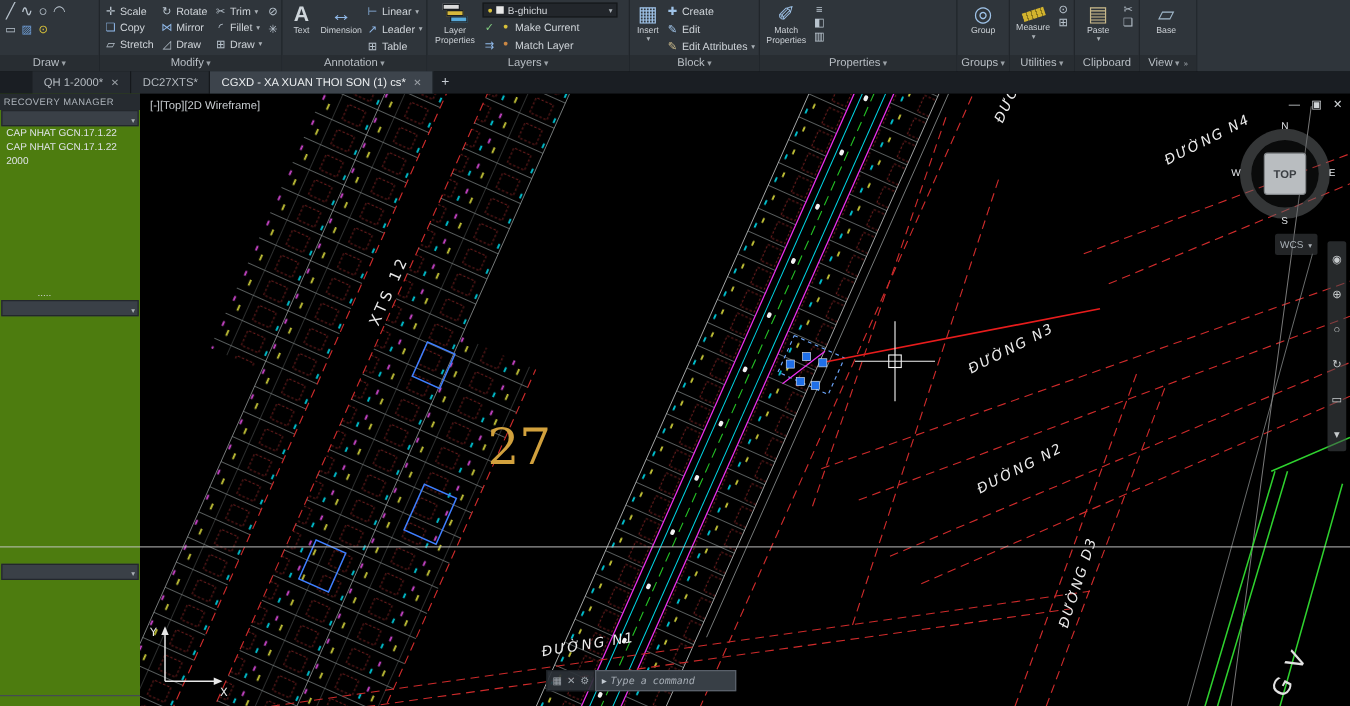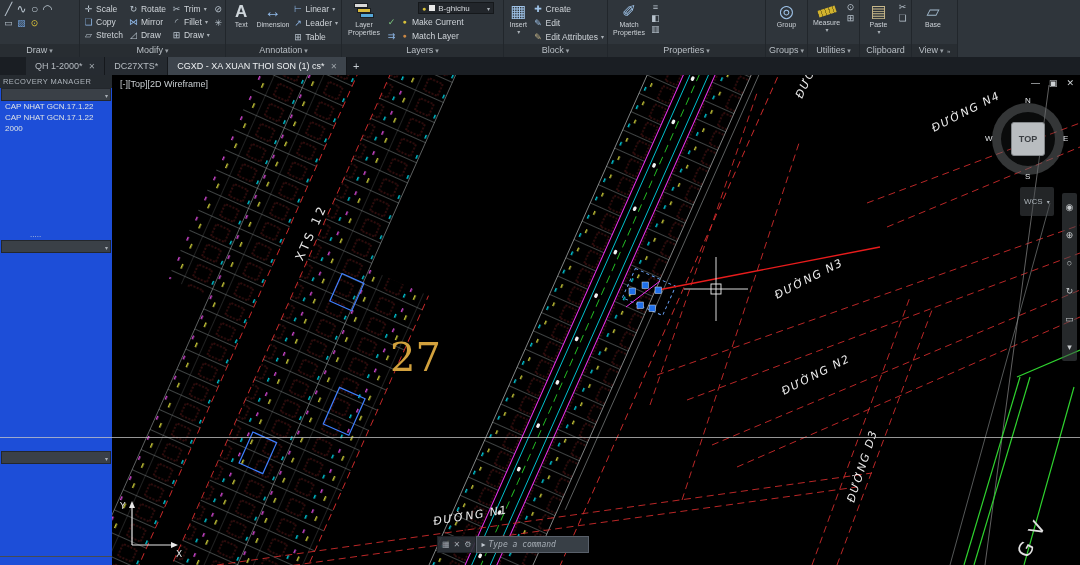--- a/index.html
+++ b/index.html
@@ -20,21 +20,21 @@
             font-size:7px; color:#ccd1d6; text-align:center; line-height:1.1; background:none; border:none; }
   .bigbtn .bic { font-size:17px; line-height:19px; height:19px; color:#cfd6db; }
   .minicol { display:flex; flex-direction:column; gap:1px; justify-content:flex-start; }
   .minirow { display:flex; align-items:center; gap:2px; height:13px; font-size:8.5px;
              color:#cfd4d9; white-space:nowrap; background:none; border:none; }
   .mic { font-size:9px; width:11px; text-align:center; color:#b9c4ce; }
   .dd  { font-size:6px; color:#aab0b6; margin-left:1px; }
   .mod-grid { display:grid; grid-template-columns:auto auto auto; grid-auto-rows:13px;
               column-gap:5px; align-items:center; }
   .combo { display:flex; align-items:center; gap:3px; background:#22262b; border:1px solid #15181b;
-           height:12px; font-size:8px; color:#d6dade; padding:0 3px;margin-left:32px; }
+           height:12px; font-size:8px; color:#d6dade; padding:0 3px; }
   .combo .dd { margin-left:auto; }
   .swatch { width:8px; height:8px; display:inline-block; }
   .linesample { width:16px; height:1px; background:#c6cbd0; display:inline-block; }
   .layericon { width:20px; height:19px; position:relative; display:inline-block; }
   .layericon i { position:absolute; width:14px; height:5px; border:1px solid #1b1f23; }
   .layericon i:nth-child(1){ left:0; top:1px; background:#d9d9d9; }
   .layericon i:nth-child(2){ left:3px; top:6px; background:#d7b93c; }
   .layericon i:nth-child(3){ left:6px; top:11px; background:#57a8d8; }
   .ruler { width:18px; height:7px; display:inline-block; transform:rotate(-18deg); margin-top:6px;
            background:repeating-linear-gradient(90deg,#d2b32e 0 3px,#8a761c 3px 4px); }
@@ -43,21 +43,21 @@
   .tabbar { display:flex; height:18px; background:#1a1e23; align-items:stretch; }
   .tabspacer { width:26px; }
   .tab { display:inline-flex; align-items:center; gap:6px; padding:0 9px; font-size:9px;
          color:#b6bcc2; background:#262b31; border-right:1px solid #15181c; white-space:nowrap; }
   .tab.active { background:#3d444c; color:#eef1f3;text-align:center; }
   .tab .x { font-size:8px; color:#9aa0a6; }
   .newtab { width:18px; text-align:center; color:#c6ccd2; font-size:11px; line-height:18px; background:none; border:none; }
 
   
   .main { display:flex; height:490px; }
-  .sidebar { width:112px; background:#1d4ed8; display:flex; flex-direction:column; font-size:8px; }
+  .sidebar { width:112px; background:#4d7c0f; display:flex; flex-direction:column; font-size:8px; }
   .sb-title { height:13px; line-height:13px; padding-left:3px; color:#aeb5bc; font-size:7.5px;
               letter-spacing:.4px; background:#262b30; white-space:nowrap; overflow:hidden; }
   .scombo { height:13px; background:#3a4047; border:1px solid #23272c; margin:0 1px;
             position:relative; }
   .scombo .dd { position:absolute; right:2px; top:3px; }
   .sb-item { height:11px; line-height:11px; padding-left:5px; color:#dde2e6; white-space:nowrap; overflow:hidden; }
   .sb-fill1 { height:95px; } .sb-fill2 { height:198px; } .sb-fill3 { height:92px; }
   .sb-dots { height:11px; line-height:11px; padding-left:30px; color:#cfd4d9; }
   .sb-bottom { height:9px; border-top:1px solid #454b52; }
 
@@ -70,21 +70,21 @@
 
   .viewcube { position:absolute; left:876px; top:24px; width:80px; height:80px; }
   .vc-ring { position:absolute; left:4px; top:4px; right:4px; bottom:4px; border-radius:50%;
              border:9px solid rgba(120,125,130,.38); background:rgba(40,42,45,.25); }
   .vc-top { position:absolute; left:23px; top:23px; width:34px; height:34px; background:#b9bdc0;
             color:#3a3e42; font-size:9px; font-weight:bold; display:flex; align-items:center;
             justify-content:center; border-radius:3px; border:1px solid #83878a; }
   .vc-l { position:absolute; font-size:8px; color:#e3e6e9; }
   .vc-n { left:37px; top:-3px; } .vc-s { left:37px; top:73px; }
   .vc-w { left:-3px; top:35px; } .vc-e { left:75px; top:35px; }
-  .wcs { position:absolute; left:908px; top:112px; height:29px; padding:0 4px; font-size:8px;
+  .wcs { position:absolute; left:908px; top:112px; height:17px; padding:0 4px; font-size:8px;
          color:#aab1b7; background:rgba(70,74,78,.5); border-radius:2px; display:flex;
          align-items:center; gap:3px; }
 
   .navbar { position:absolute; right:3px; top:118px; width:15px; height:168px;
             background:rgba(70,74,78,.55); border-radius:2px; display:flex; flex-direction:column;
             align-items:center; justify-content:space-around; }
   .navbar span { font-size:9px; color:#c6cacc; }
 
   .cmd-dock { position:absolute; left:325px; top:461px; width:152px; height:17px; display:flex; }
   .cmd-icons { display:flex; align-items:center; gap:4px; padding:0 4px;

